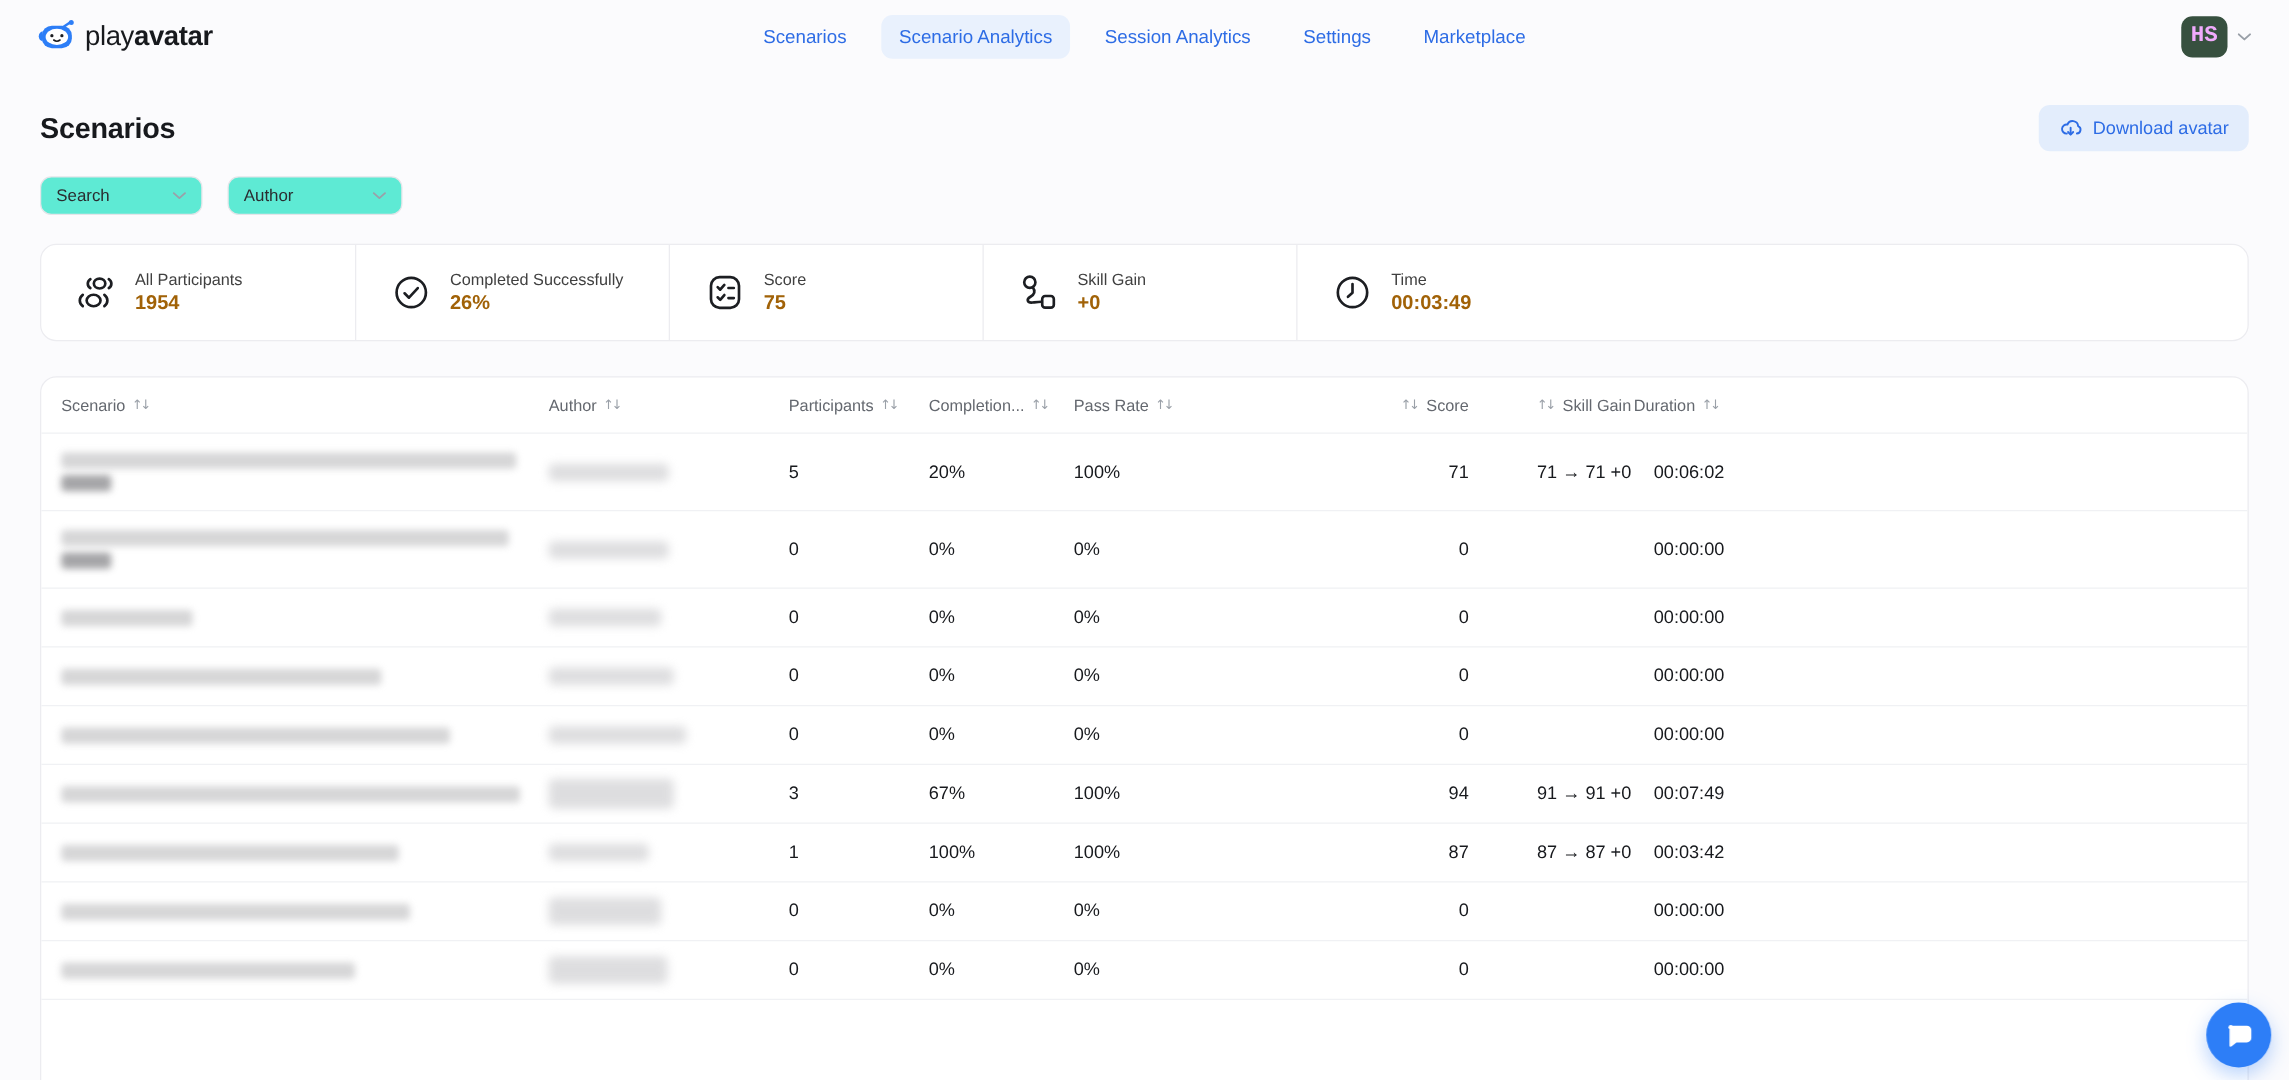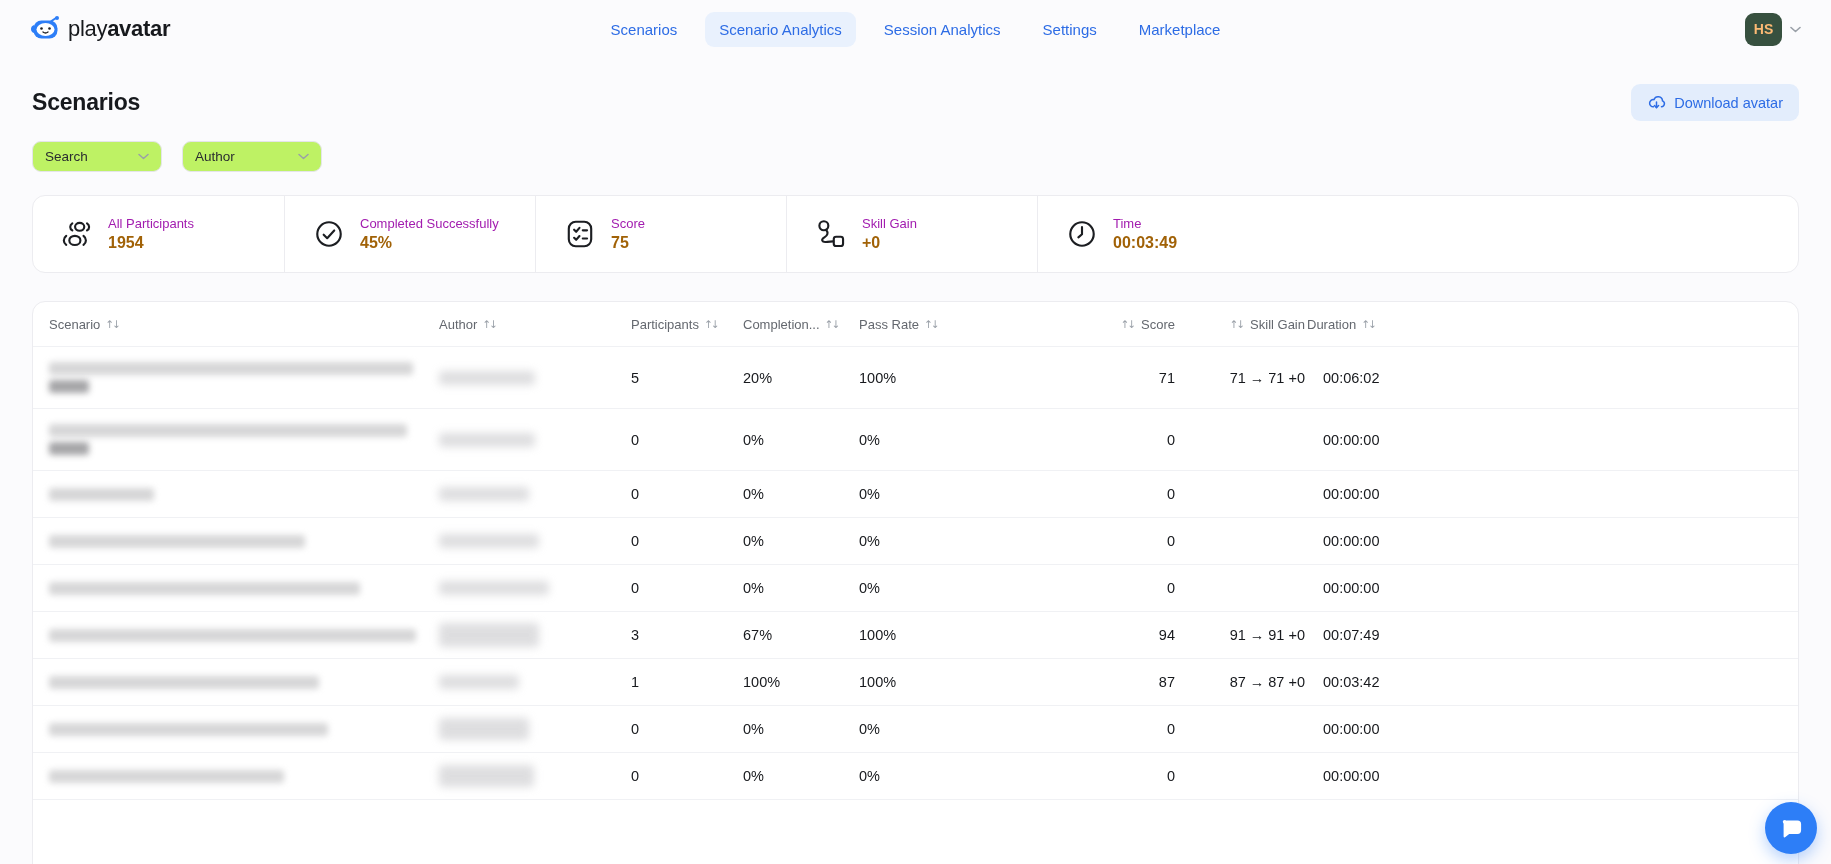--- a/index.html
+++ b/index.html
@@ -9,48 +9,48 @@
   
   .topbar { height:58px; display:flex; align-items:center; padding:0 30px; position:relative; }
   .brand { display:flex; align-items:center; gap:8px; font-size:22px; }
   .brand .light { font-weight:400; letter-spacing:-0.3px; }
   .brand .bold  { font-weight:700; letter-spacing:-0.3px; }
   .nav { position:absolute; left:50%; transform:translateX(-50%); display:flex; align-items:center; gap:14px; }
   .nav-tab { border:none; background:transparent; color:#2d6ce5; font-size:15px; font-weight:500;
              padding:9px 14px; border-radius:9px; cursor:pointer; font-family:inherit; white-space:nowrap; }
   .nav-tab.active { background:#e9f1fd; }
   .userbox { margin-left:auto; display:flex; align-items:center; gap:8px; cursor:pointer; }
-  .avatar { width:37px; height:33px; border-radius:9px; background:#37503f; color:#fdba74;
-            font-size:14px; font-weight:700; display:flex; align-items:center; justify-content:center; }
+  .avatar { width:37px; height:33px; border-radius:9px; background:#37503f; color:#f0abfc;
+            font-size:18px; font-weight:700; display:flex; align-items:center; justify-content:center;font-family:Liberation Mono, monospace; }
 
   
   .content { padding:0 32px; }
   .pagehead { display:flex; align-items:center; justify-content:space-between; margin-top:26px; }
   .page-title { font-size:23px; font-weight:700; letter-spacing:-0.2px; }
   .dl-btn { display:flex; align-items:center; gap:8px; background:#e3edfc; color:#2d6ce5;
             border:none; border-radius:9px; height:37px; padding:0 16px; font-size:14.5px;
             font-weight:500; cursor:pointer; font-family:inherit; }
 
   
   .filters { display:flex; gap:20px; margin-top:20px; }
   .select { display:flex; align-items:center; justify-content:space-between; gap:10px;
-            background:#bef264; border:1px solid #e4e5e9; border-radius:9px; height:31px;
+            background:#5eead4; border:1px solid #e4e5e9; border-radius:9px; height:31px;
             padding:0 12px; font-size:13.5px; color:#2a2c30; cursor:pointer; }
   .select.w1 { width:130px; } .select.w2 { width:140px; }
 
   
   .stats { margin-top:23px; background:#fff; border:1px solid #ececf0; border-radius:13px;
            display:flex; height:78px; align-items:stretch; }
   .stat { display:flex; align-items:center; gap:15px; padding-left:28px; width:251px; flex:0 0 auto; }
   .stat:last-child { flex:1 1 auto; }
   .stat + .stat { border-left:1px solid #ececf0; }
   .stat .sicon { width:32px; height:32px; flex:0 0 auto; }
   .stat .sicon svg { width:32px; height:32px; stroke:#1c1e22; stroke-width:2; fill:none;
                      stroke-linecap:round; stroke-linejoin:round; }
-  .stat .lbl { font-size:13px; color:#a21caf; }
+  .stat .lbl { font-size:13px; color:#404040; }
   .stat .val { font-size:16px; font-weight:700; margin-top:3px; color:#a16207; }
 
   
   .tablecard { margin-top:28px; background:#fff; border:1px solid #ececf0; border-radius:13px;
                overflow:hidden; height:600px; }
   .thead, .trow { display:grid;
       grid-template-columns:390px 192px 112px 116px 150px 168px 130px 140px 1fr;
       align-items:center; padding-left:16px; }
   .thead { height:44px; color:#64686f; font-size:13px; }
   .thead .hcell { display:flex; align-items:center; gap:5px; cursor:pointer; white-space:nowrap; }
@@ -164,21 +164,21 @@
           <div class="val">1954</div>
         </span>
       </div>
       <div class="stat">
         <span class="sicon"><svg viewBox="0 0 30 30">
             <circle cx="15" cy="15" r="11"></circle>
             <path d="M10 15.6 l3.3 3.3 l6.6 -7.2"></path>
           </svg></span>
         <span>
           <div class="lbl">Completed Successfully</div>
-          <div class="val">45%</div>
+          <div class="val">26%</div>
         </span>
       </div>
       <div class="stat">
         <span class="sicon"><svg viewBox="0 0 30 30">
             <rect x="4.5" y="3.5" width="21" height="23" rx="6.5"></rect>
             <path d="M9.5 11 l1.9 1.9 l3.1 -3.6"></path>
             <line x1="17.6" y1="11.6" x2="21.6" y2="11.6"></line>
             <path d="M9.5 18.6 l1.9 1.9 l3.1 -3.6"></path>
             <line x1="17.6" y1="19.2" x2="21.6" y2="19.2"></line>
           </svg></span>

